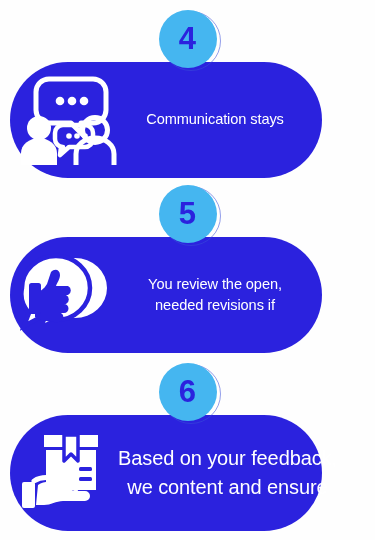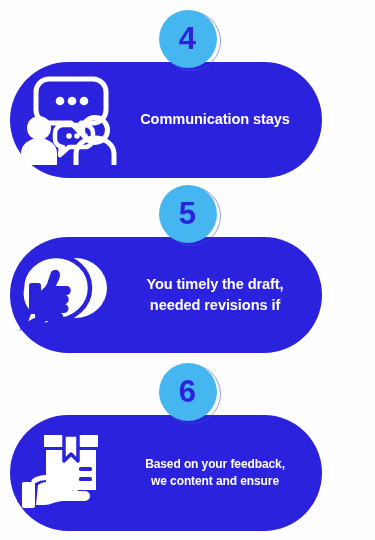--- a/index.html
+++ b/index.html
@@ -101,32 +101,32 @@
     align-items: center;
     justify-content: center;
     margin-left: 6px;
   }
   .card-icon svg { display: block; }
 
   .card-text {
     flex: 1 1 auto;
     color: #ffffff;
     font-size: 14.6px;
-    font-weight: 700;
+    font-weight: 400;
     line-height: 1.45;
     text-align: center;
     padding-right: 14px;
     padding-left: 2px;
     letter-spacing: -0.1px;
   }
   .card-text .ln { display: block; white-space: nowrap; }
 
   
   .step--3 .card-icon { margin-left: 10px; width: 96px; }
-  .step--3 .card-text { font-size: 12px; padding-right: 10px; }
+  .step--3 .card-text { font-size: 20px; padding-right: 10px; }
 </style>
 </head>
 <body>
 
 <div class="infographic">
 
   <div class="step step--1">
 
     <div class="badge-wrap">
       <div class="badge">
@@ -175,21 +175,21 @@
 
           <path d="M55 8 a32 30 0 0 1 0 60 a35 35 0 0 1 -14 -3 l-16 8 l5 -12 a30 28 0 0 1 -7 -23 a32 30 0 0 1 32 -30 z" fill="#ffffff"></path>
 
           <path d="M36 6 a34 32 0 0 1 0 64 a37 37 0 0 1 -15 -3 l-17 9 l5 -13 a32 30 0 0 1 -7 -25 a34 32 0 0 1 34 -32 z" fill="#ffffff" stroke="#2B22DE" stroke-width="4.5"></path>
 
           <path d="M31 22 c4 -4 9 -2 9 3 c0 4 -3 8 -4 11 h12 a5 5 0 0 1 0 9 h-2 a5 5 0 0 1 0 9 h-2 a4.5 4.5 0 0 1 0 9 h-3 a4.5 4.5 0 0 1 0 8 h-14 c-5 0 -9 -2 -12 -4 v-24 c5 -1 9 -4 12 -9 z" fill="#2B22DE"></path>
           <rect x="9" y="33" width="12" height="31" rx="2.5" fill="#2B22DE"></rect>
         </svg>
       </div>
       <div class="card-text">
-        <span class="ln">You timely the draft,</span>
+        <span class="ln">You review the open,</span>
         <span class="ln">needed revisions if</span>
       </div>
     </div>
   </div>
 
   <div class="step step--3">
 
     <div class="badge-wrap">
       <div class="badge">
         <span class="badge-num">6</span>

